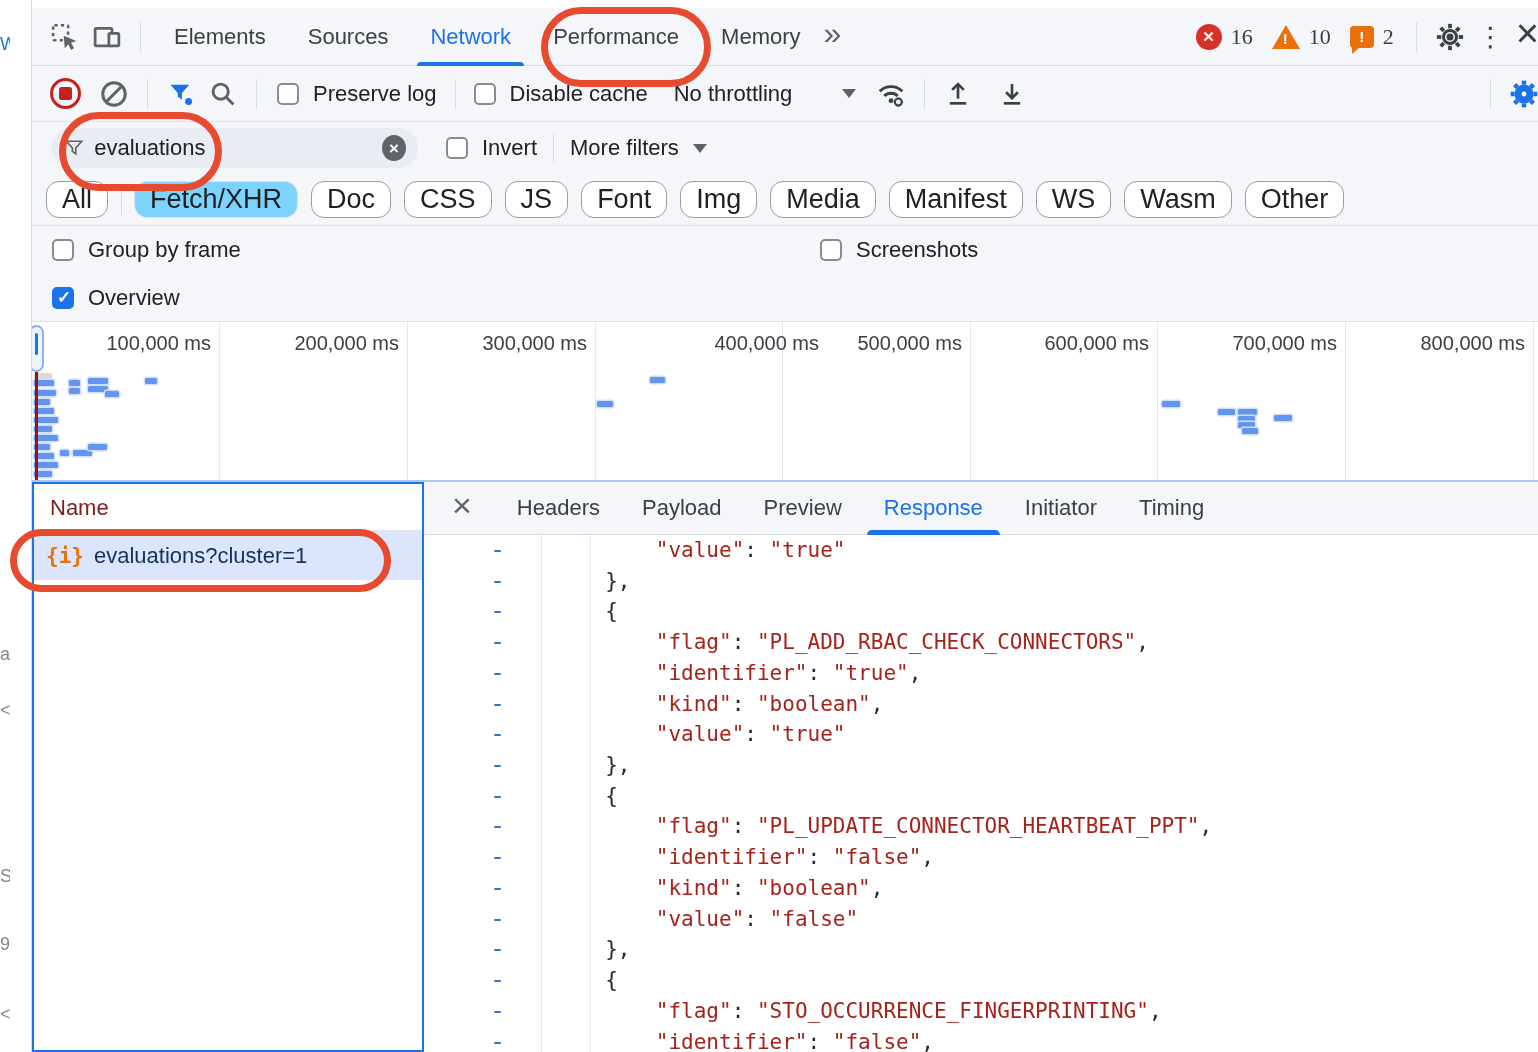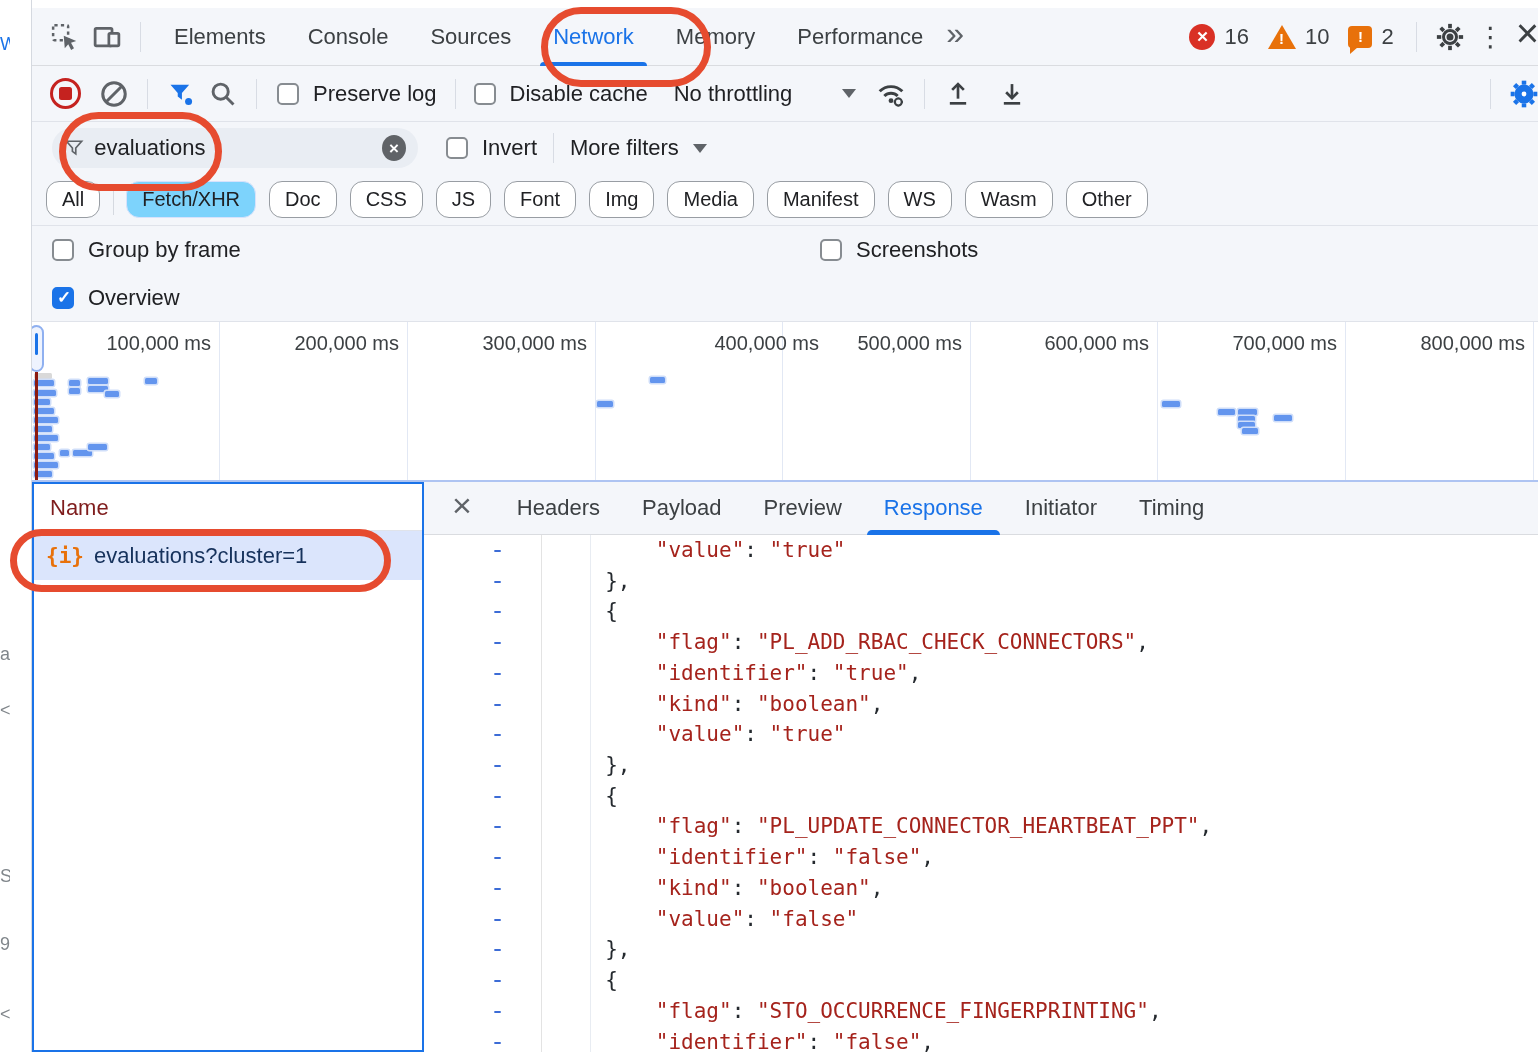--- a/index.html
+++ b/index.html
@@ -30,21 +30,21 @@
              width:42px; height:42px; flex:none; color:#5f6368; }
 
   .mtab { padding:0 21px; height:58px; display:flex; align-items:center;
           font-size:22px; color:#3c4043; position:relative; flex:none; }
   .mtab.active { color:#1a73e8; }
   .mtab.active::after { content:""; position:absolute; left:8px; right:8px; bottom:0;
           height:4px; background:#1a73e8; border-radius:4px 4px 0 0; }
   .chev { font-size:32px; color:#5f6368; padding:0 10px 6px 2px; }
 
   .badge-group { display:flex; align-items:center; margin-left:auto; gap:9px; }
-  .badge-count { font-size:22px; color:#3c4043; margin-right:10px; }
+  .badge-count { font-size:22px; color:#3c4043; margin-right:10px;font-family:Liberation Serif, serif; }
   .err-ic { width:26px; height:26px; border-radius:50%; background:#d93025; color:#fff;
             display:flex; align-items:center; justify-content:center; font-size:15px; font-weight:bold; }
   .warn-ic { width:0; height:0; border-left:14px solid transparent; border-right:14px solid transparent;
              border-bottom:24px solid #e8710a; position:relative; }
   .warn-ic::after { content:"!"; position:absolute; left:-3px; top:5px; color:#fff;
              font-size:15px; font-weight:bold; }
   .iss-ic { width:24px; height:22px; background:#e8710a; border-radius:4px; position:relative;
             color:#fff; font-weight:bold; font-size:15px; text-align:center; line-height:21px; }
   .iss-ic::after { content:""; position:absolute; left:2px; bottom:-6px;
             border-left:0px solid transparent; border-right:8px solid transparent;
@@ -73,21 +73,21 @@
   .filter-pill { width:366px; height:40px; border-radius:20px; background:#e9edf3;
                  display:flex; align-items:center; padding:0 12px; }
   .filter-pill input { border:none; outline:none; background:transparent; flex:1;
                  font-size:22px; color:#202124; font-family:"Liberation Sans",sans-serif; margin-left:10px; }
   .clear-ic { width:26px; height:26px; border-radius:50%; background:#606367; color:#fff;
               font-size:17px; font-weight:bold; display:flex; align-items:center;
               justify-content:center; line-height:1; }
 
   
   .chip { height:37px; padding:8px 15px; border:1.5px solid #989da3; border-radius:13px;
-          background:#fff; font-size:20px; color:#202124; display:flex; align-items:center;
+          background:#fff; font-size:27px; color:#202124; display:flex; align-items:center;
           flex:none; margin-right:13px; }
   .chip.active { background:#7dd3fc; border-color:#d7e2fc; }
   .chip-div { width:1px; height:30px; background:#d5d9e0; margin:0 12px 0 0; flex:none; }
 
   
   #timeline { position:relative; height:160px; background:#fff;
               border-bottom:2px solid #aec4f2; overflow:hidden; }
   .gridline { position:absolute; top:0; bottom:0; width:1px; background:#e2e8f4; }
   .tick-label { position:absolute; top:10px; font-size:20px; color:#3c4043; }
   .tl-bar { position:absolute; height:6px; background:#6395ee; border-radius:1.5px;
@@ -157,25 +157,24 @@
     </div>
     <div class="iconbtn">
       <svg width="30" height="30" viewBox="0 0 24 24" fill="none" stroke="#5f6368" stroke-width="2.2">
         <rect x="2.5" y="5" width="13.5" height="14" rx="1"></rect>
         <rect x="13.5" y="9" width="8" height="10" rx="1" fill="#f4f6fa"></rect>
       </svg>
     </div>
     <div class="vdiv"></div>
     <div id="main-tabs" style="display:flex;height:58px;">
         <div class="mtab">Elements</div>
-        <div class="mtab">Console</div>
         <div class="mtab">Sources</div>
         <div class="mtab active">Network</div>
+        <div class="mtab">Performance</div>
         <div class="mtab">Memory</div>
-        <div class="mtab">Performance</div>
       </div>
     <span class="chev">»</span>
 
     <div class="badge-group">
       <span class="err-ic">✕</span>
       <span class="badge-count">16</span>
       <span class="warn-ic"></span>
       <span class="badge-count">10</span>
       <span class="iss-ic">!</span>
       <span class="badge-count">2</span>

